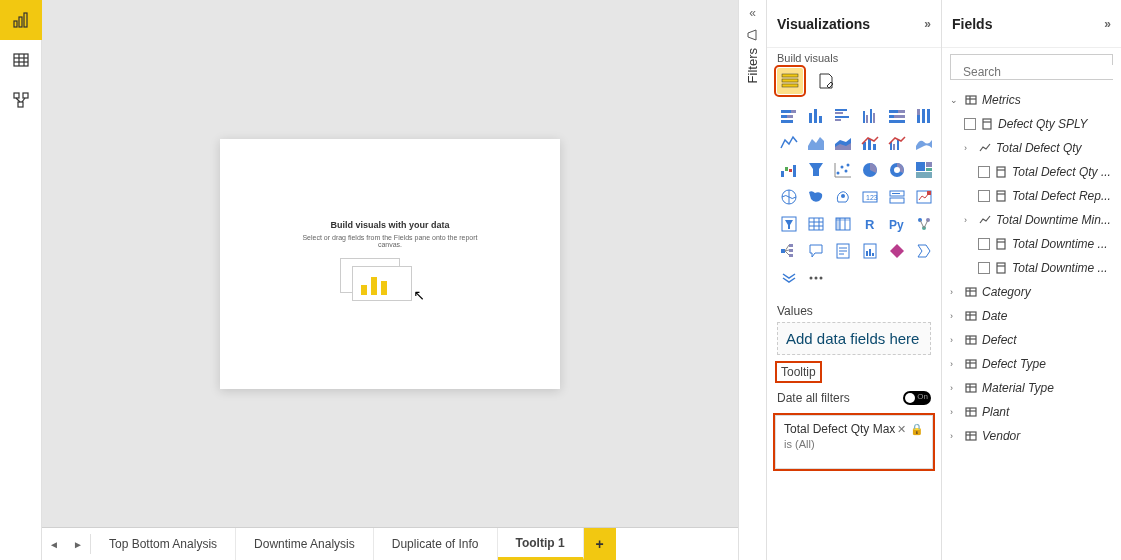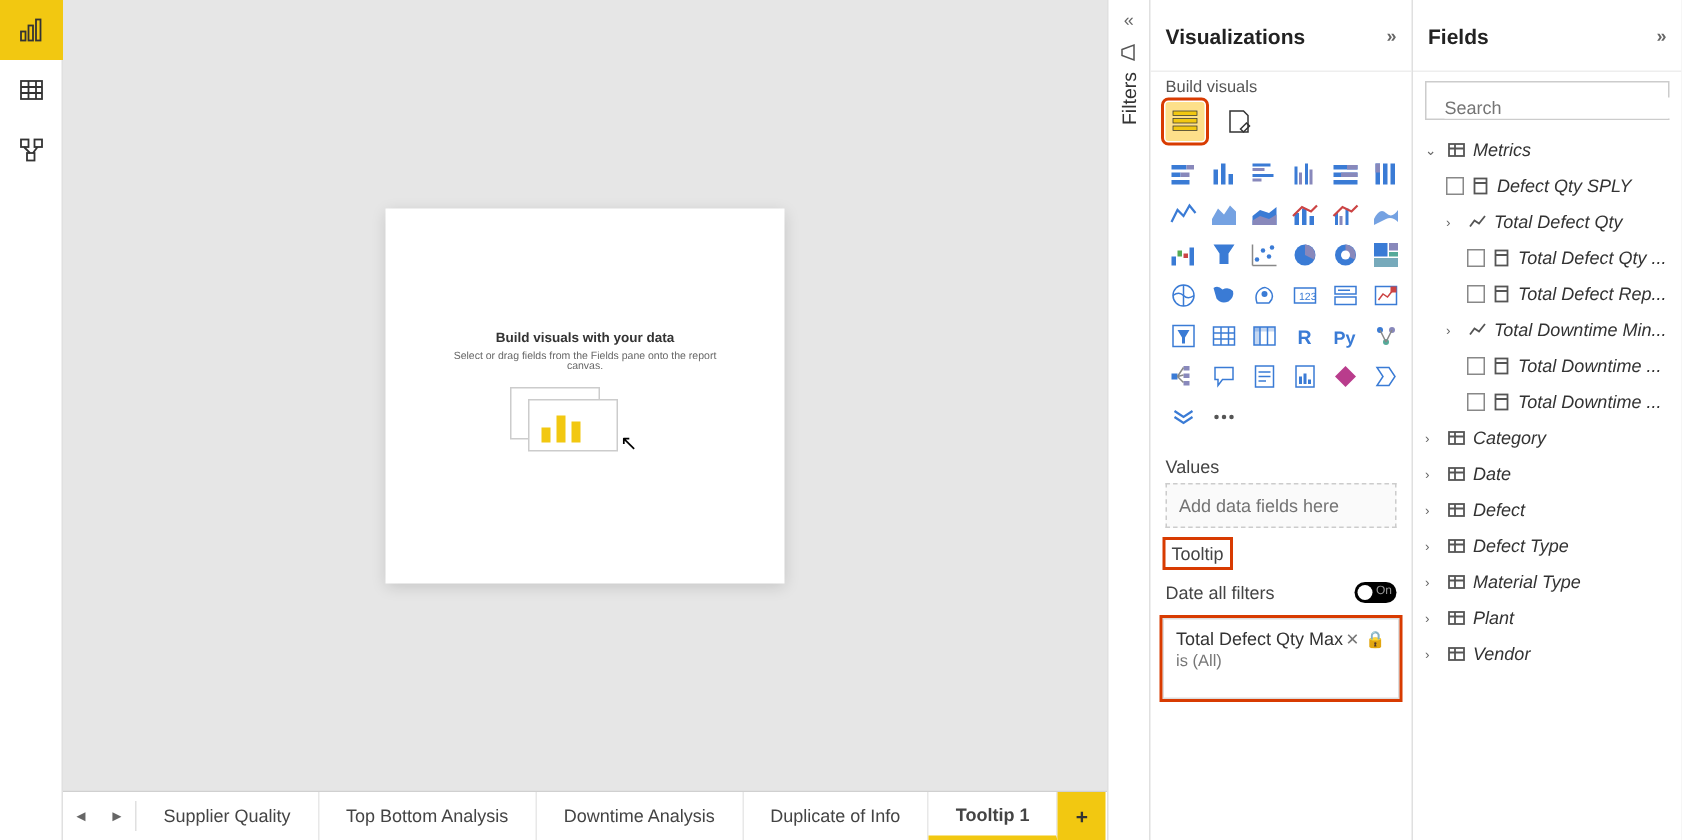--- a/index.html
+++ b/index.html
@@ -5,21 +5,21 @@
 * { box-sizing: border-box; margin: 0; padding: 0; font-family: "Segoe UI", sans-serif; }
 body { width: 1121px; height: 560px; overflow: hidden; background: #fff; display: flex; }
 
 .left-rail { width: 42px; background: #fff; border-right: 1px solid #e0e0e0; display: flex; flex-direction: column; }
 .left-rail-item { width: 42px; height: 40px; display: flex; align-items: center; justify-content: center; cursor: pointer; }
 .left-rail-item.active { background: #f2c811; }
 .left-rail-item svg { width: 18px; height: 18px; fill: none; stroke: #333; stroke-width: 1.2; }
 
 .center { flex: 1; display: flex; flex-direction: column; background: #e6e6e6; position: relative; }
 .canvas-area { flex: 1; display: flex; align-items: center; justify-content: center; padding: 20px; }
-.report-page { width: 266px; height: 250px; background: #fff; box-shadow: 0 2px 10px rgba(0,0,0,0.15); display: flex; flex-direction: column; align-items: center; justify-content: center; padding: 20px; }
+.report-page { width: 340px; height: 250px; background: #fff; box-shadow: 0 2px 10px rgba(0,0,0,0.15); display: flex; flex-direction: column; align-items: center; justify-content: center; padding: 20px; }
 .placeholder-title { font-size: 9px; font-weight: 600; color: #333; margin-bottom: 4px; }
 .placeholder-sub { font-size: 7px; color: #666; text-align: center; margin-bottom: 10px; max-width: 180px; }
 .placeholder-img { width: 100px; height: 50px; position: relative; }
 .placeholder-img .layer1 { position: absolute; width: 60px; height: 35px; border: 1px solid #ccc; background: #fff; top: 0; left: 0; }
 .placeholder-img .layer2 { position: absolute; width: 60px; height: 35px; border: 1px solid #ccc; background: #fff; top: 8px; left: 12px; }
 .placeholder-img .bar { position: absolute; bottom: 5px; background: #f2c811; width: 6px; }
 .placeholder-img .cursor { position: absolute; right: 15px; bottom: 5px; font-size: 14px; }
 
 .tab-bar { height: 33px; background: #fff; border-top: 1px solid #d0d0d0; display: flex; align-items: stretch; }
 .tab-nav { width: 24px; display: flex; align-items: center; justify-content: center; cursor: pointer; font-size: 10px; color: #666; }
@@ -42,21 +42,21 @@
 .viz-sub { font-size: 11px; color: #555; padding: 4px 10px 2px; }
 .build-row { display: flex; gap: 10px; padding: 2px 10px 4px; }
 .build-btn { width: 26px; height: 26px; display: flex; align-items: center; justify-content: center; cursor: pointer; border-radius: 2px; }
 .build-btn.active { background: #fde08a; outline: 2px solid #d83b01; outline-offset: 1px; }
 
 .viz-grid { display: grid; grid-template-columns: repeat(6, 24px); gap: 3px 3px; padding: 6px 10px; }
 .viz-icon { width: 24px; height: 24px; display: flex; align-items: center; justify-content: center; cursor: pointer; border-radius: 2px; }
 .viz-icon svg { width: 18px; height: 18px; }
 
 .section-label { font-size: 12px; color: #444; padding: 8px 10px 4px; }
-.field-well { margin: 0 10px 6px; border: 1px dashed #ccc; background: #fafafa; padding: 7px 8px; font-size: 12px; color: #737373; }
+.field-well { margin: 0 10px 6px; border: 1px dashed #ccc; background: #fafafa; padding: 7px 8px; font-size: 15px; color: #0c4a6e; }
 .tooltip-label { margin: 2px 10px 6px; font-size: 12px; color: #444; outline: 2px solid #d83b01; padding: 2px 4px; display: inline-block; }
 .keep-filters { display: flex; align-items: center; justify-content: space-between; padding: 4px 10px 8px; font-size: 12px; color: #444; }
 .toggle { width: 28px; height: 14px; background: #000000; border-radius: 7px; position: relative; cursor: pointer; }
 .toggle::after { content: ""; position: absolute; width: 10px; height: 10px; background: #fff; border-radius: 50%; top: 2px; left: 2px; }
 .toggle-label { font-size: 8px; color: #999; position: absolute; right: 3px; top: 1px; }
 
 .filter-card { margin: 2px 8px; border: 1px solid #ddd; outline: 2px solid #d83b01; padding: 6px 8px 18px; font-size: 12px; color: #333; position: relative; }
 .filter-card-row { display: flex; align-items: center; justify-content: space-between; }
 .filter-card-title { flex: 1; white-space: nowrap; overflow: hidden; }
 .filter-card-icons { display: flex; gap: 4px; font-size: 11px; color: #777; }
@@ -120,21 +120,20 @@
           <div class="bar" style="left:28px;height:14px;"></div>
         </div>
         <div class="cursor">↖</div>
       </div>
     </div>
   </div>
   <div class="tab-bar">
     <div class="tab-nav">◄</div>
     <div class="tab-nav">►</div>
     <div class="tab-sep"></div>
-    <div class="tab">Supplier Quality</div>
     <div class="tab">Top Bottom Analysis</div>
     <div class="tab">Downtime Analysis</div>
     <div class="tab">Duplicate of Info</div>
     <div class="tab active">Tooltip 1</div>
     <div class="tab-add">+</div>
   </div>
 </div>
 
 <div class="filters-rail">
   <div class="filters-collapse">«</div>

